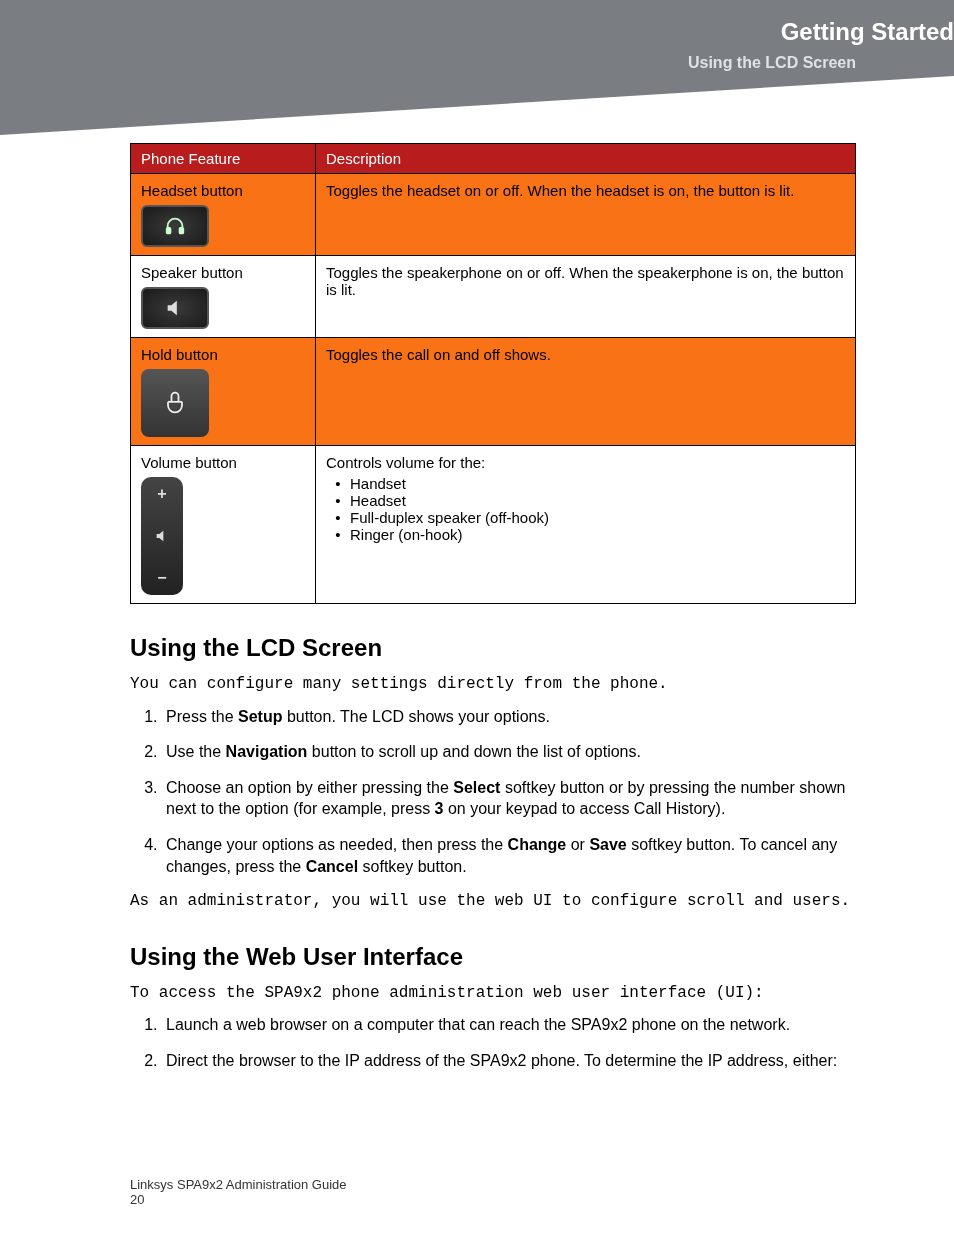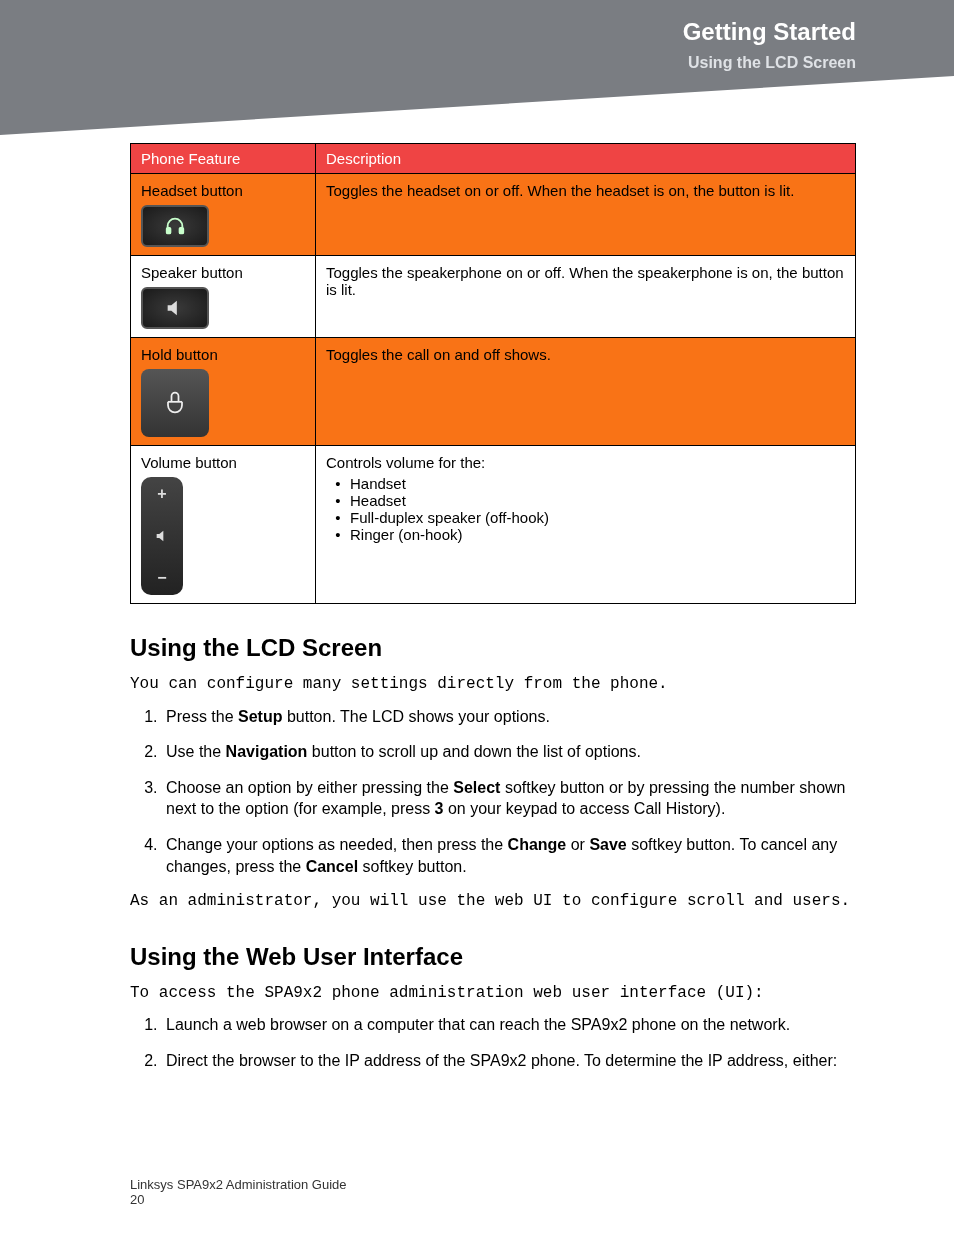--- a/index.html
+++ b/index.html
@@ -18,41 +18,40 @@
     background: #7a7d82;
     position: relative;
     clip-path: polygon(0 0, 100% 0, 100% 76px, 0 135px);
     color: #fff;
     padding-top: 18px;
   }
   .header-chapter {
     font-size: 24px;
     font-weight: bold;
     text-align: right;
-    padding-right: 98px;
   }
   .header-section {
     font-size: 16px;
     font-weight: bold;
     text-align: right;
     padding-right: 98px;
     margin-top: 8px;
     color: #dfe2e6;
   }
   .content {
     padding: 0 98px 0 130px;
     margin-top: 8px;
   }
   table.feature-table {
     border-collapse: collapse;
     width: 100%;
     font-size: 15px;
   }
   table.feature-table th {
-    background: #ef4444;
+    background: #b91c1c;
     color: #fff;
     font-weight: normal;
     text-align: left;
     padding: 6px 10px;
     border: 1px solid #000;
     border-bottom: none;
   }
   table.feature-table td {
     border: 1px solid #000;
     padding: 8px 10px;

